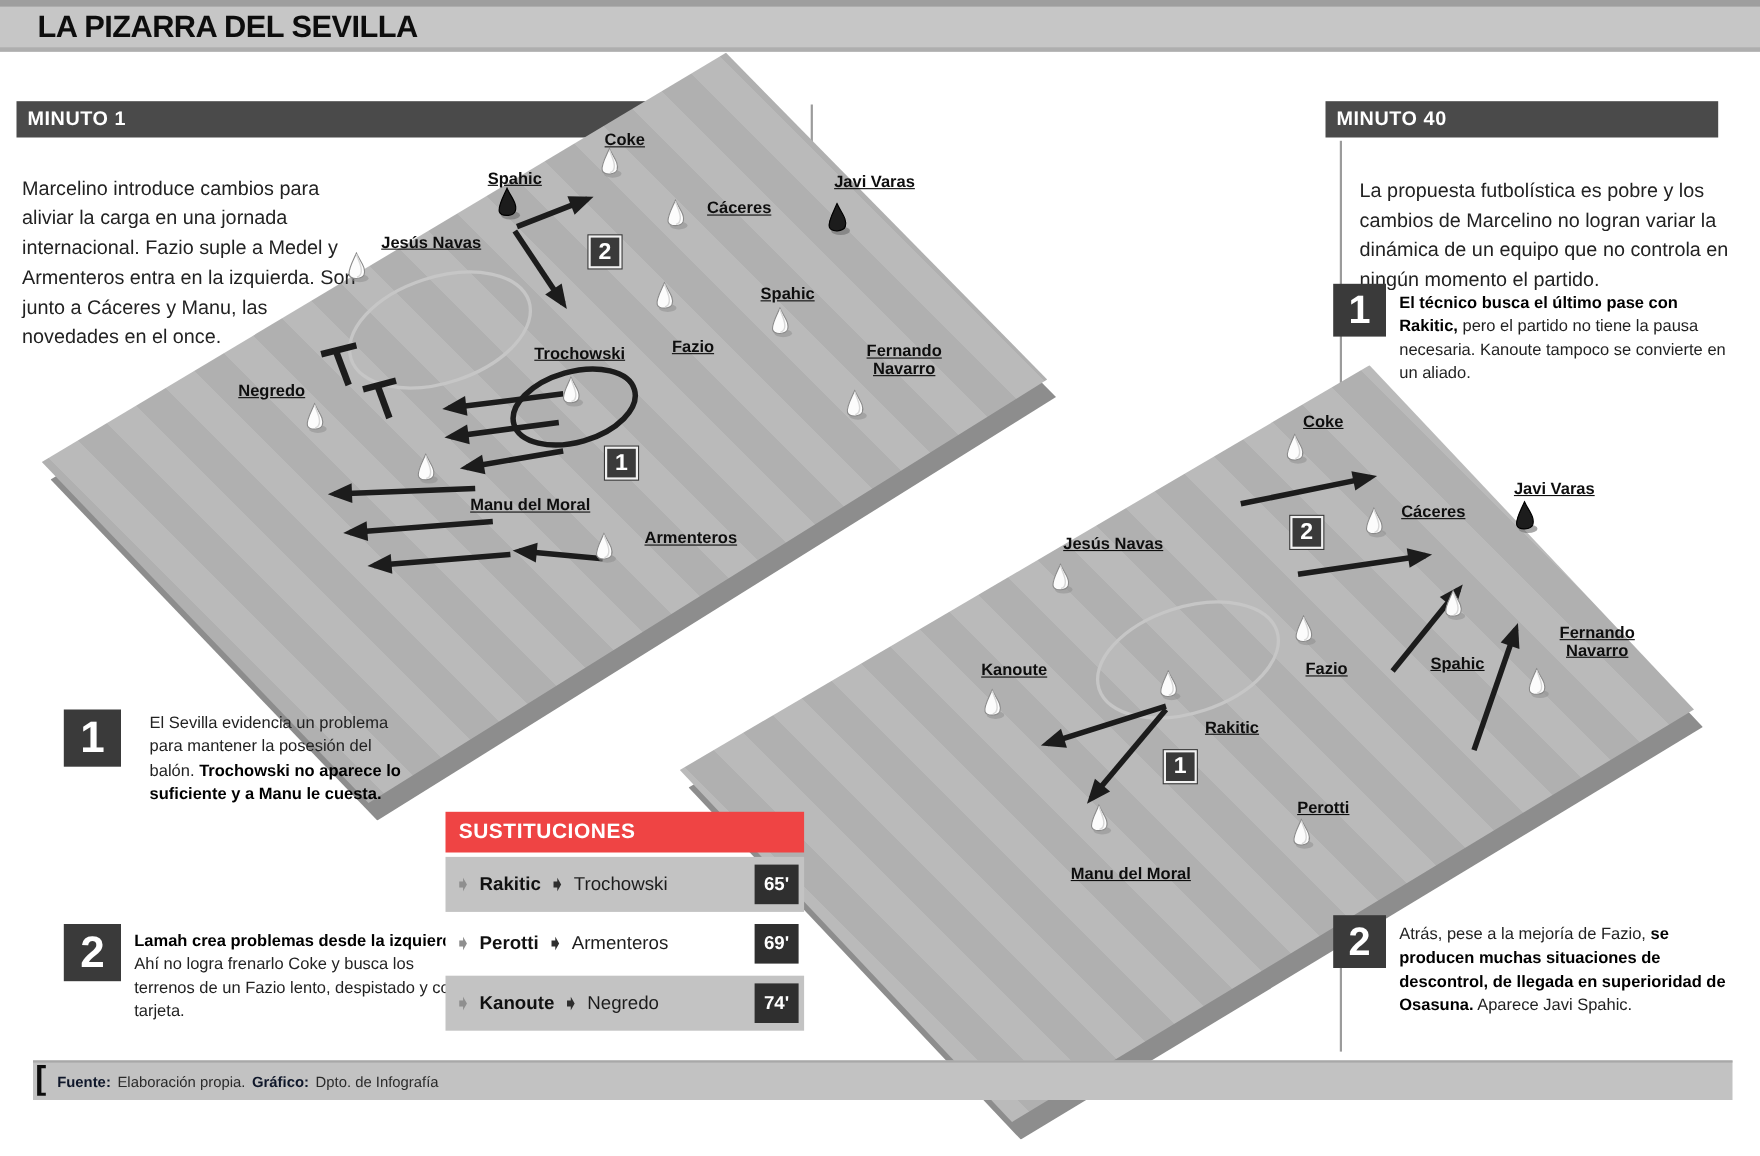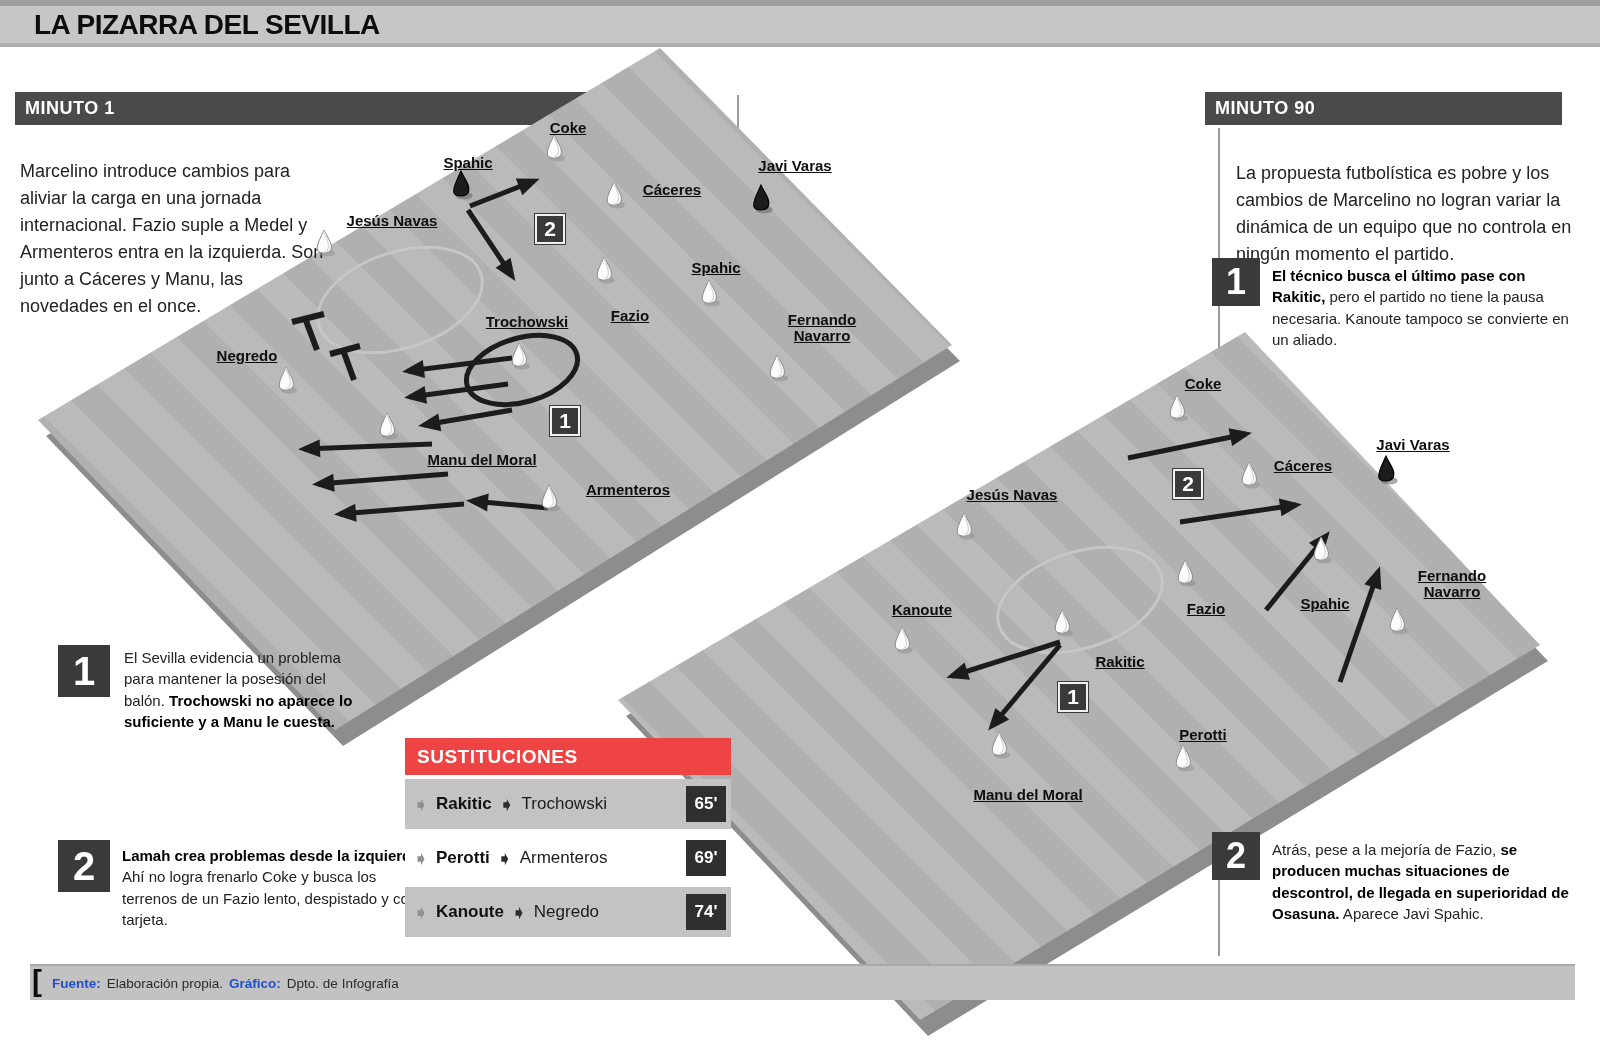--- a/index.html
+++ b/index.html
@@ -87,36 +87,36 @@
     width:40px;height:36px;background:#2f2f2f;color:#fff;display:flex;align-items:center;
     justify-content:center;font-size:17px;font-weight:800;flex:0 0 auto;
   }
   
   .footer{
     position:absolute;left:30px;top:964px;width:1545px;height:36px;background:#c2c2c2;
     display:flex;align-items:center;font-size:13.5px;color:#2a2a2a;gap:6px;
     border-top:2px solid #a8a8a8;box-sizing:border-box;
   }
   .footer .bracket{font-size:30px;font-weight:900;color:#0c0c0c;margin:0 4px 4px 2px;}
-  .footer b{color:#1d4ed8;}
+  .footer b{color:#0f172a;}
 </style>
 </head>
 <body>
 
 <div class="canvas">
 
   <div class="titlebar">
     <span class="title">LA PIZARRA DEL SEVILLA</span>
   </div>
 
   <div class="secbar m1">
     <span>MINUTO 1</span>
   </div>
   <div class="secbar m90">
-    <span>MINUTO 90</span>
+    <span>MINUTO 40</span>
   </div>
 
   <div class="vrule v1"></div>
   <div class="vrule v2"></div>
 
   <div class="board-shadow s1"></div>
   <div class="board b1"></div>
   <div class="board-shadow s2"></div>
   <div class="board b2"></div>
 
@@ -226,21 +226,21 @@
   <span class="pl wrap" style="left:1452px;top:568px">Fernando Navarro</span>
   <span class="pl" style="left:1203px;top:727px">Perotti</span>
   <span class="pl" style="left:1028px;top:787px">Manu del Moral</span>
 
   <div class="badge" style="left:535px;top:214px">2</div>
   <div class="badge" style="left:550px;top:406px">1</div>
   <div class="badge" style="left:1173px;top:469px">2</div>
   <div class="badge" style="left:1058px;top:682px">1</div>
 
   <div class="note-box" style="left:58px;top:645px">1</div>
-  <p class="note-text" style="left:124px;top:632px;width:238px"><span>El Sevilla evidencia un problema para mantener la posesión del balón. </span><b>Trochowski no aparece lo suficiente y a Manu le cuesta.</b><span></span></p>
+  <p class="note-text" style="left:136px;top:632px;width:238px"><span>El Sevilla evidencia un problema para mantener la posesión del balón. </span><b>Trochowski no aparece lo suficiente y a Manu le cuesta.</b><span></span></p>
 
   <div class="note-box" style="left:58px;top:840px">2</div>
   <p class="note-text" style="left:122px;top:830px;width:302px"><b>Lamah crea problemas desde la izquierda.</b><span> Ahí no logra frenarlo Coke y busca los terrenos de un Fazio lento, despistado y con tarjeta.</span></p>
 
   <div class="note-box small" style="left:1212px;top:258px">1</div>
   <p class="note-text" style="left:1272px;top:250px;width:302px"><b>El técnico busca el último pase con Rakitic,</b><span> pero el partido no tiene la pausa necesaria. Kanoute tampoco se convierte en un aliado.</span></p>
 
   <div class="note-box small" style="left:1212px;top:832px">2</div>
   <p class="note-text" style="left:1272px;top:824px;width:302px"><span>Atrás, pese a la mejoría de Fazio, </span><b>se producen muchas situaciones de descontrol, de llegada en superioridad de Osasuna.</b><span> Aparece Javi Spahic.</span></p>
 

